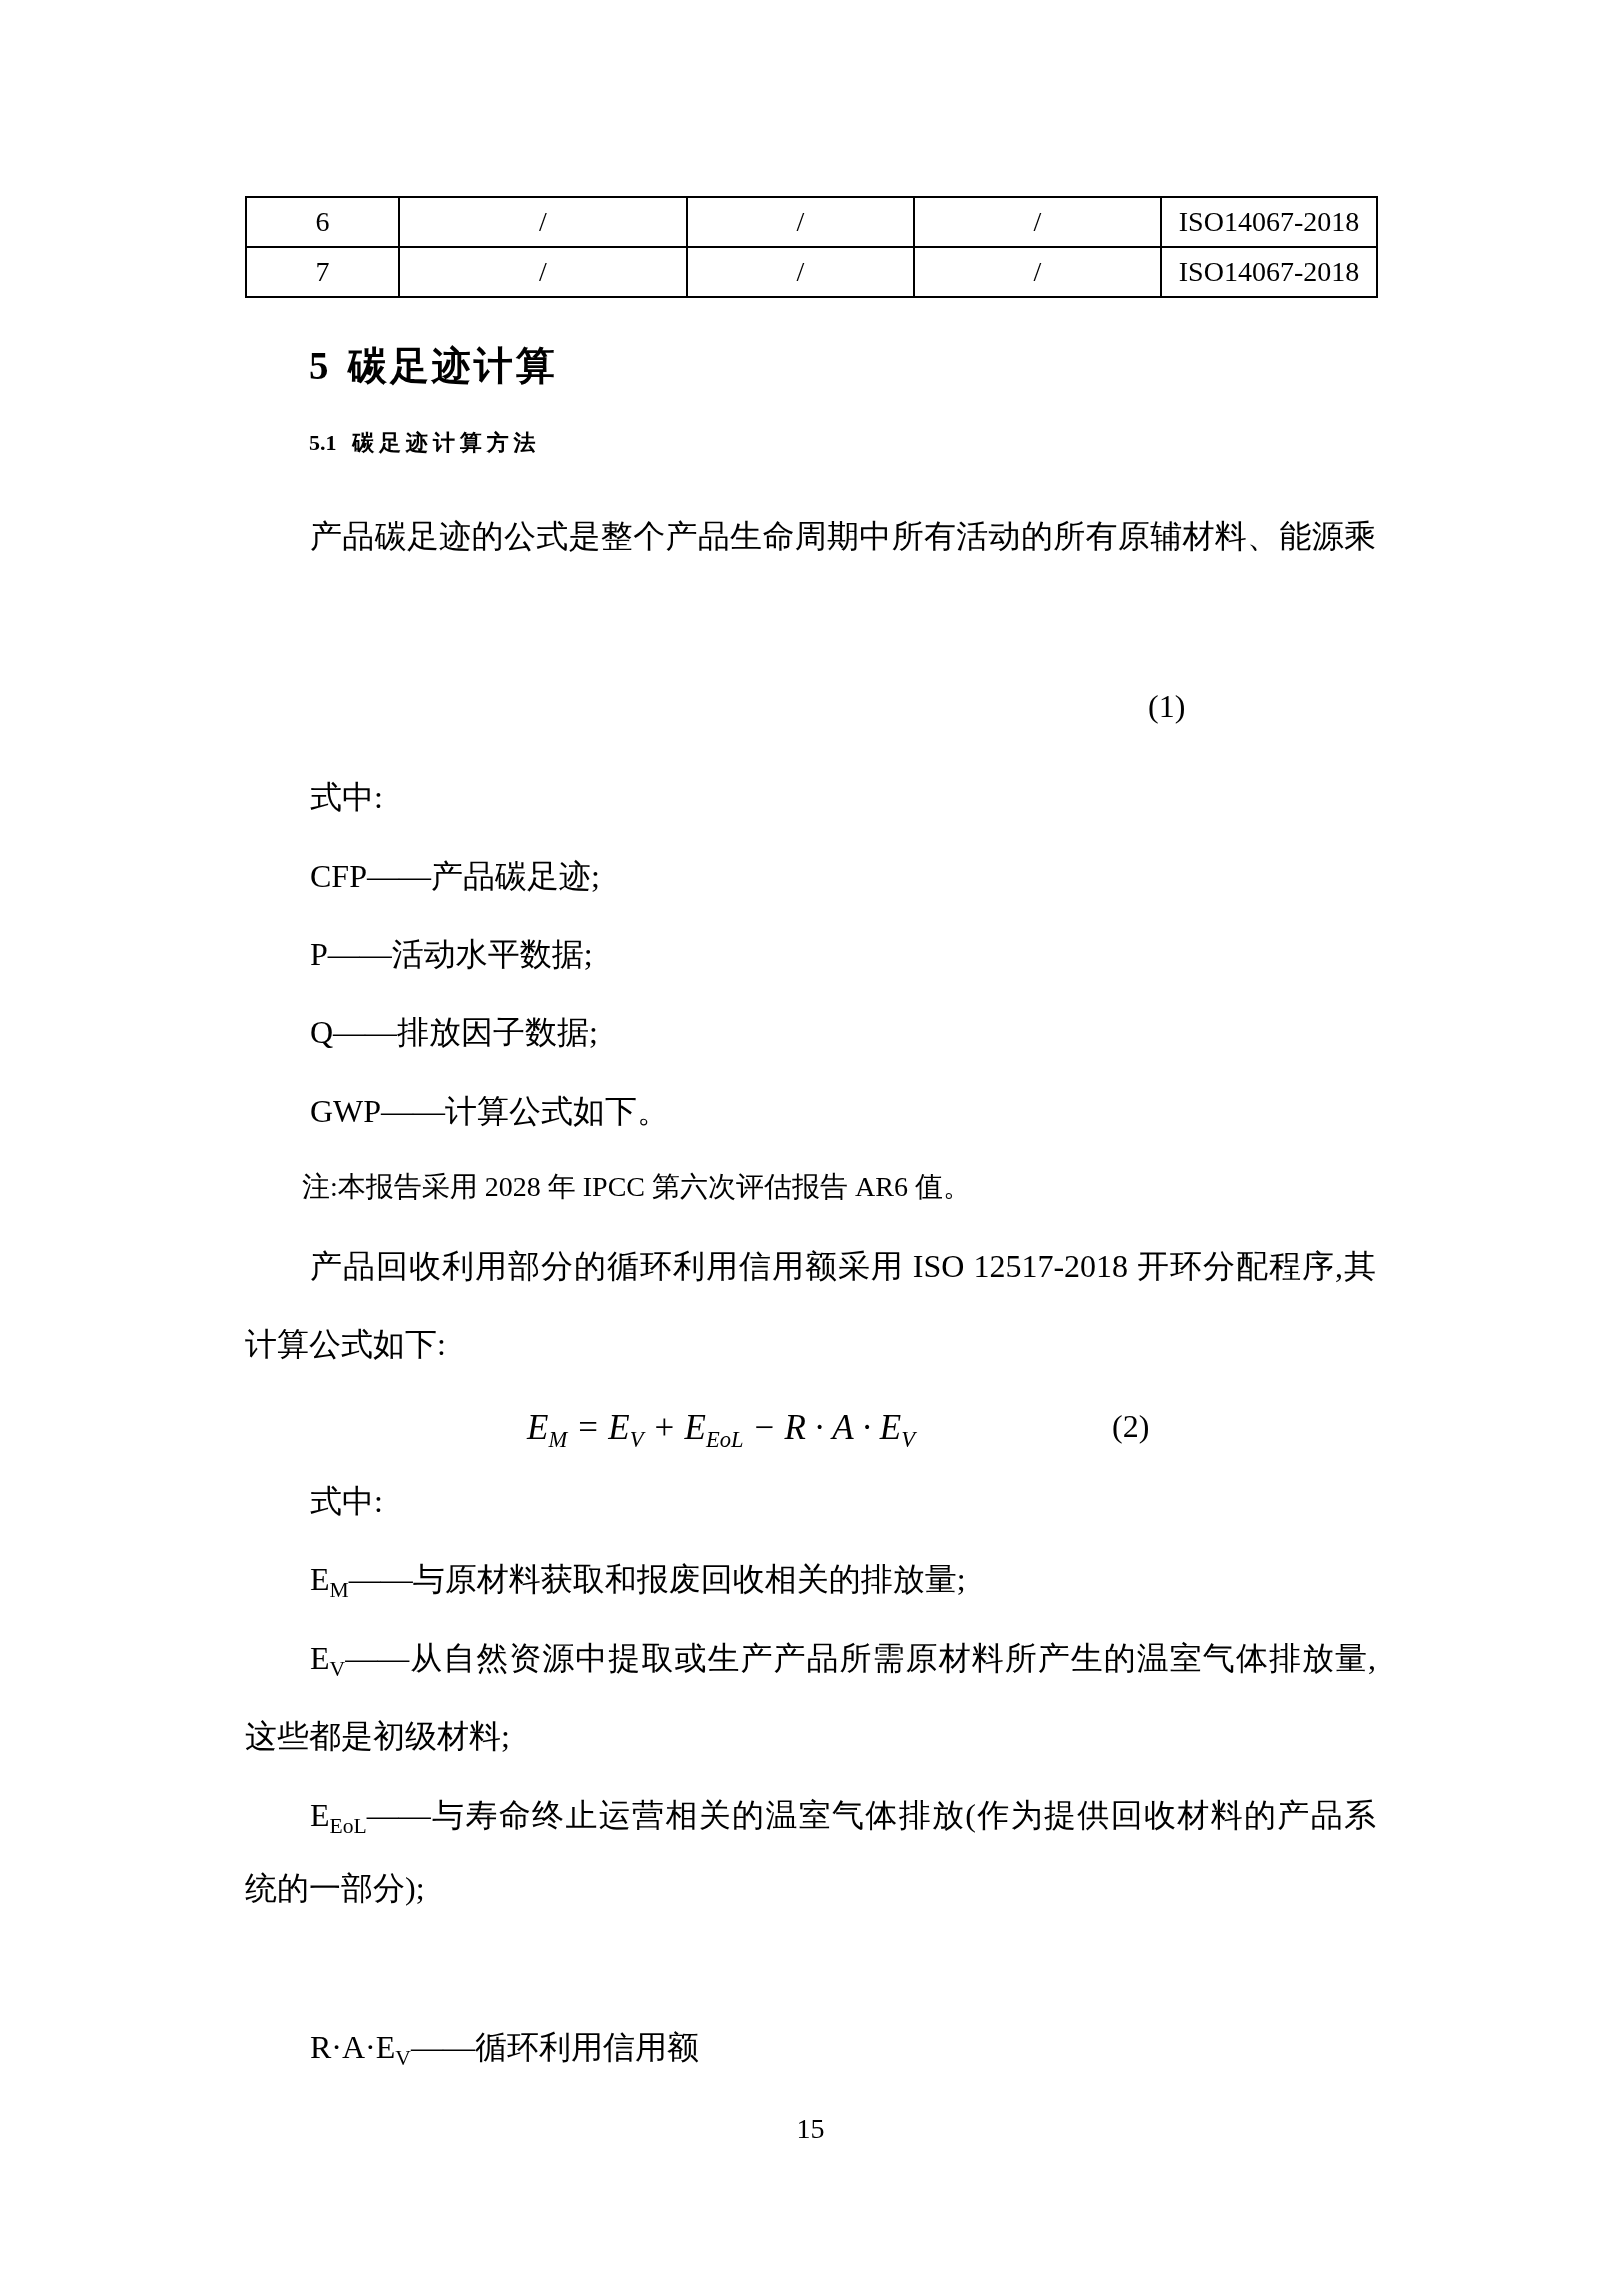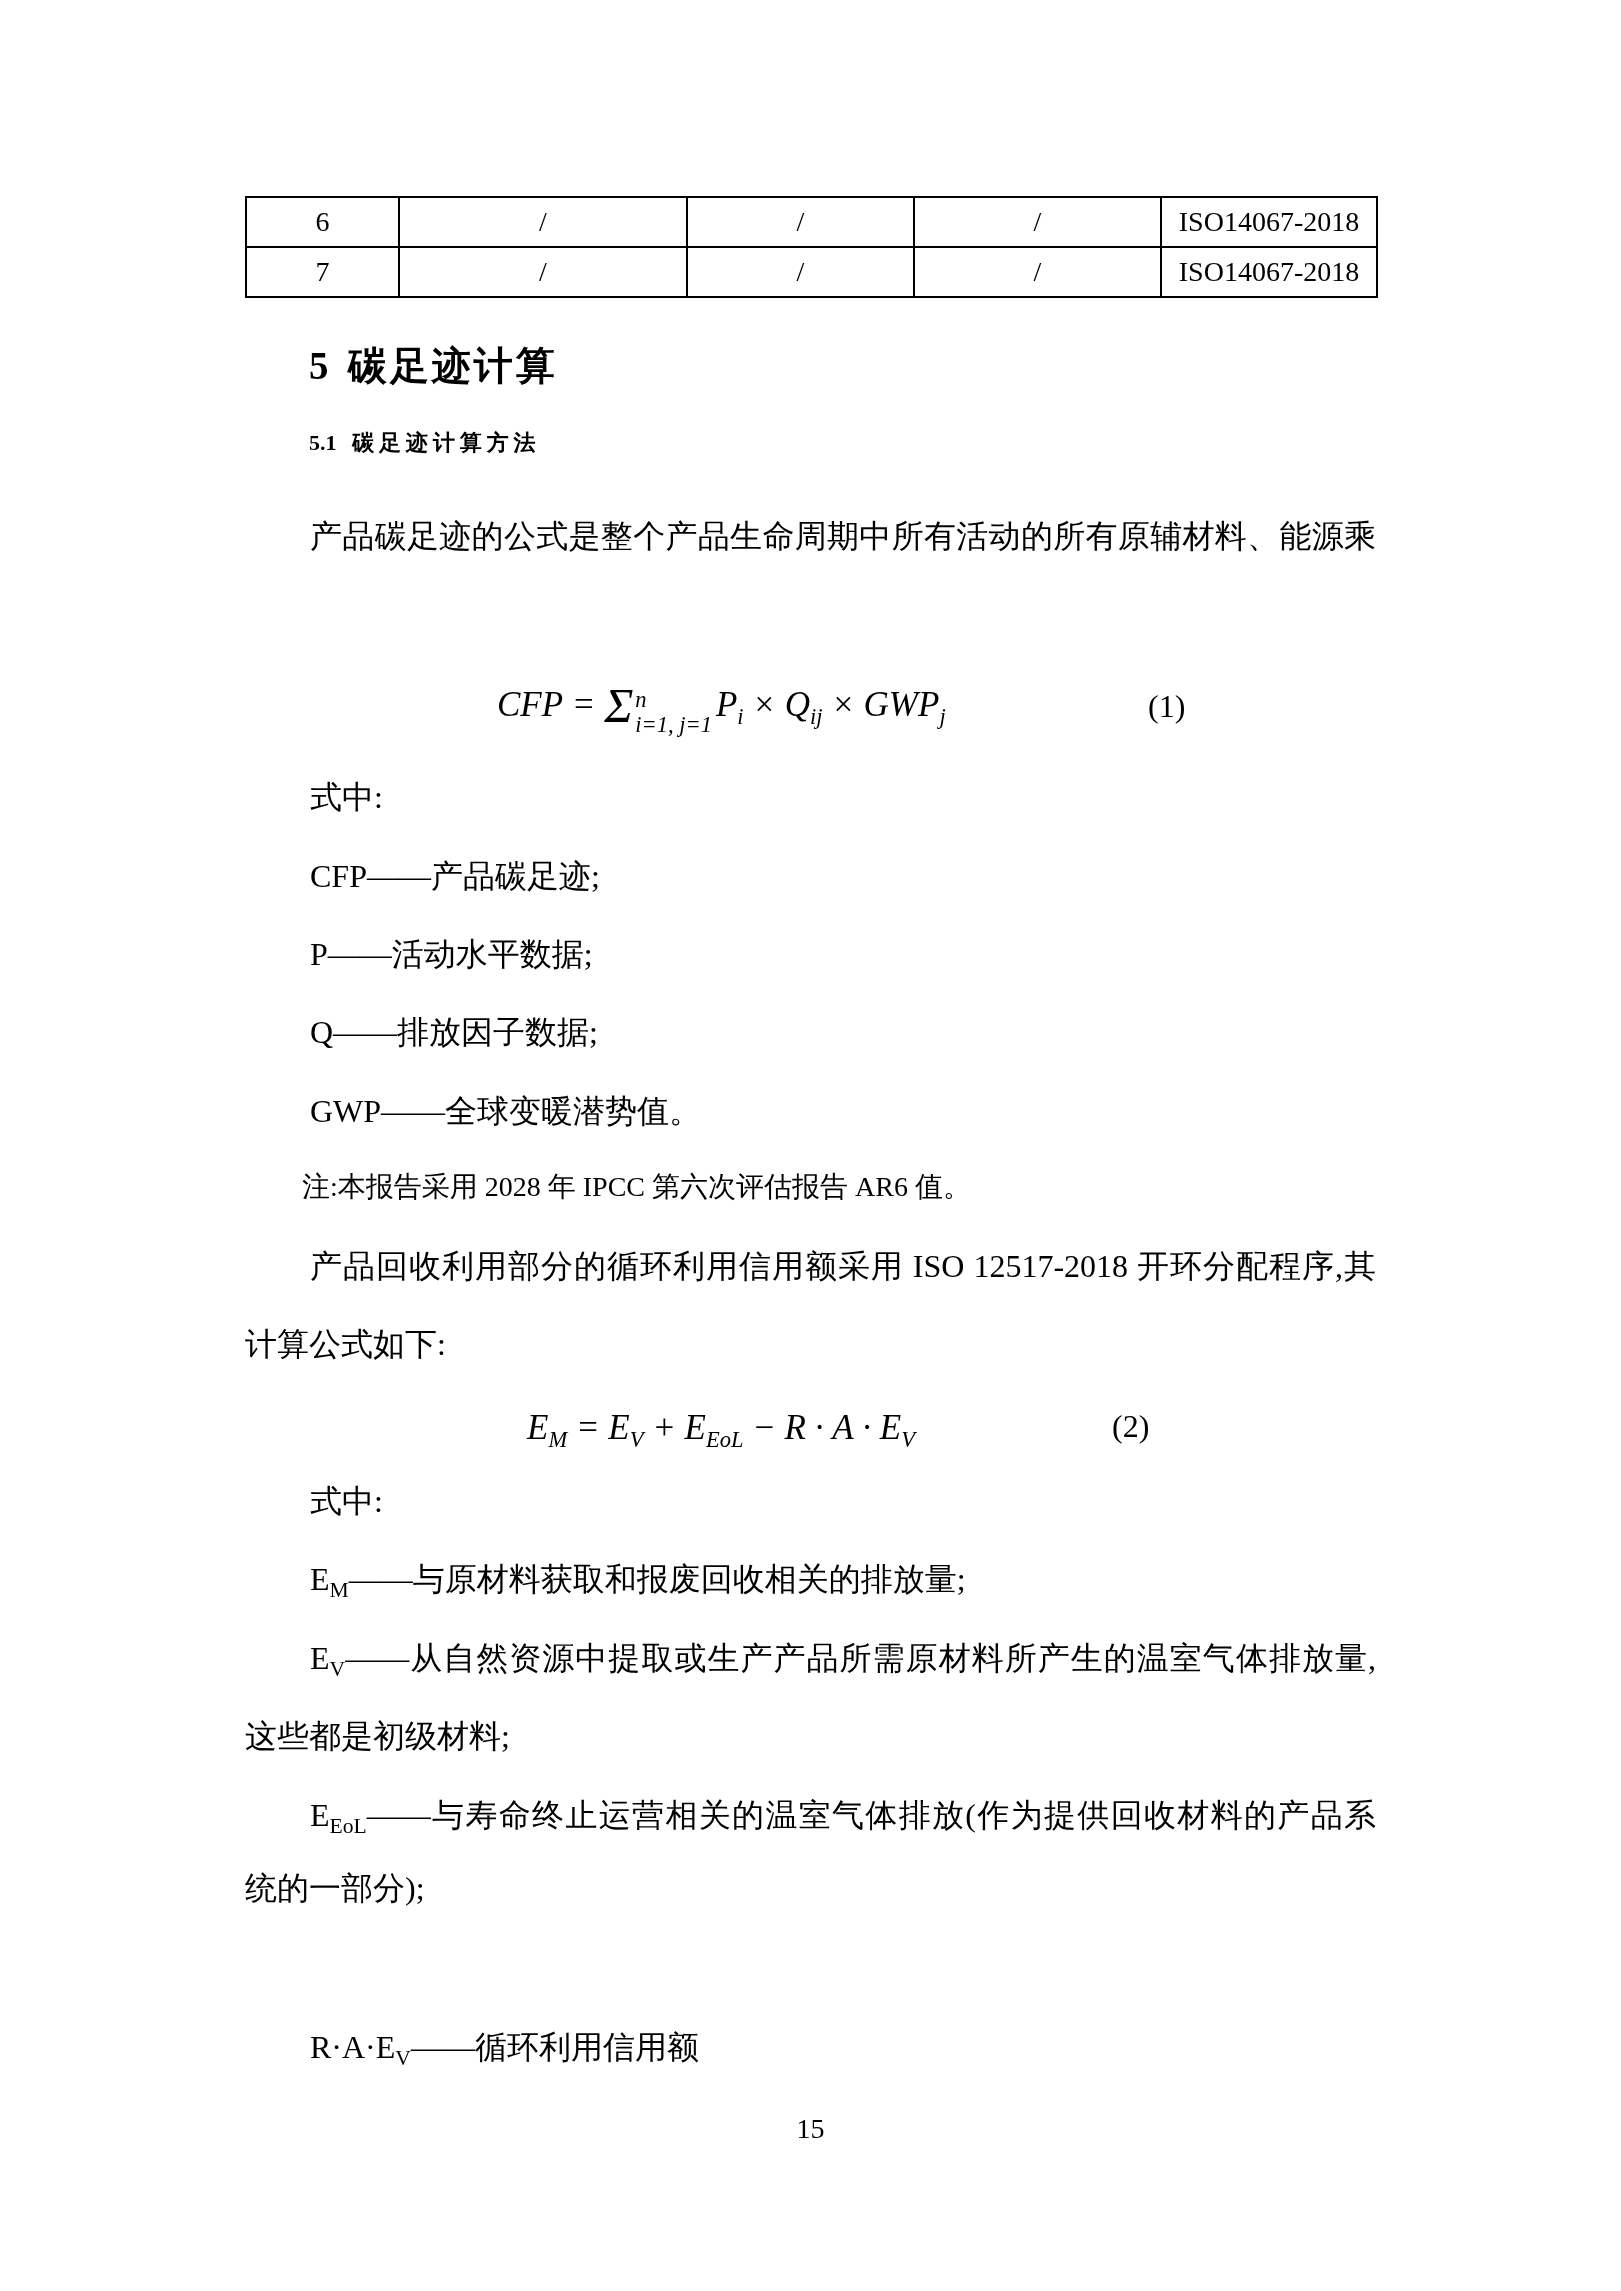--- a/index.html
+++ b/index.html
@@ -87,29 +87,28 @@
     </tbody>
   </table>
 
   <div class="h1"><span class="hnum">5</span><span class="htitle">碳足迹计算</span></div>
 
   <div class="h2"><span class="hnum">5.1</span><span class="htitle">碳足迹计算方法</span></div>
 
   <div class="line just indent" style="top:516px">产品碳足迹的公式是整个产品生命周期中所有活动的所有原辅材料、能源乘</div>
 
   <div class="formula-row" style="top:668px;height:74px">
-    <span class="fwrap f1"><span>CFP&nbsp;=&nbsp;</span><span class="sigma">Σ</span><span class="limits"><span class="lim">n</span><span class="lim">i=1, j=1</span></span><span>P</span><sub>i</sub><span>&nbsp;×&nbsp;Q</span><sub>ij</sub><span>&nbsp;×&nbsp;GWP</span><sub>j</sub></span>
     <span class="eqnum e1">(1)</span>
   </div>
 
   <div class="line indent" style="top:777px">式中:</div>
   <div class="line indent" style="top:856px">CFP——产品碳足迹;</div>
   <div class="line indent" style="top:934px">P——活动水平数据;</div>
   <div class="line indent" style="top:1012px">Q——排放因子数据;</div>
-  <div class="line indent" style="top:1091px">GWP——全球变暖潜势值。</div>
+  <div class="line indent" style="top:1091px">GWP——计算公式如下。</div>
 
   <div class="line note" style="top:1166px">注:本报告采用 2028 年 IPCC 第六次评估报告 AR6 值。</div>
 
   <div class="line just indent" style="top:1246px">产品回收利用部分的循环利用信用额采用 ISO 12517-2018 开环分配程序,其</div>
   <div class="line" style="top:1324px">计算公式如下:</div>
 
   <div class="formula-row" style="top:1400px;height:55px">
     <span class="fwrap f2"><span>E</span><sub>M</sub><span>&nbsp;=&nbsp;E</span><sub>V</sub><span>&nbsp;+&nbsp;E</span><sub>EoL</sub><span>&nbsp;−&nbsp;R&nbsp;·&nbsp;A&nbsp;·&nbsp;E</span><sub>V</sub></span>
     <span class="eqnum e2">(2)</span>
   </div>

